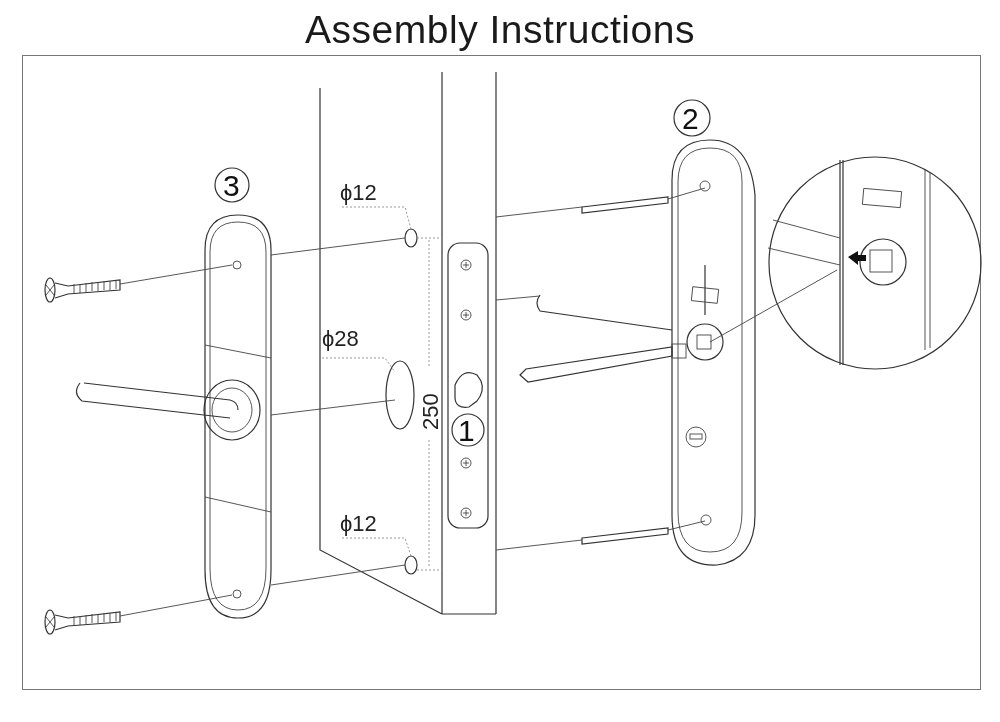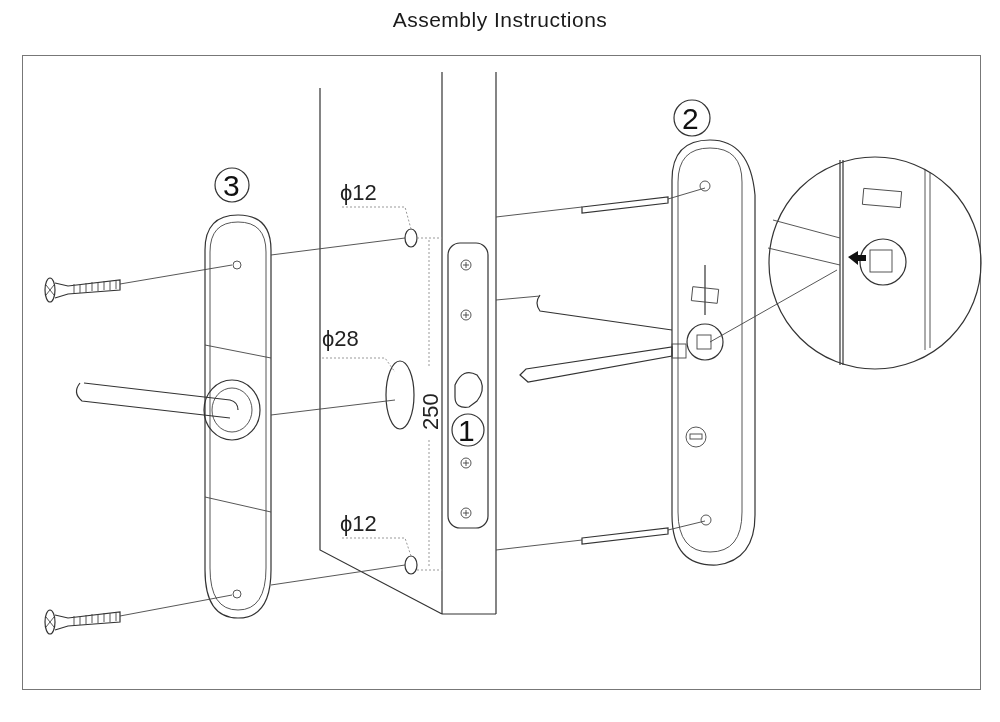--- a/index.html
+++ b/index.html
@@ -1,17 +1,17 @@
 <!DOCTYPE html>
 <html><head>
 <meta charset="utf-8">
 <style>
   html,body{margin:0;padding:0;background:#fff;}
   body{width:1000px;height:722px;position:relative;overflow:hidden;font-family:"Liberation Sans",sans-serif;}
-  #title{position:absolute;left:0;top:8px;width:1000px;text-align:center;font-size:21px;color:#1a1a1a;letter-spacing:0.5px;}
+  #title{position:absolute;left:0;top:8px;width:1000px;text-align:center;font-size:39px;color:#1a1a1a;letter-spacing:0.5px;}
   #frame{position:absolute;left:22px;top:55px;width:959px;height:635px;border:1.5px solid #777;box-sizing:border-box;}
   svg{position:absolute;left:0;top:0;}
   .ln{fill:none;stroke:#333;stroke-width:1.2;}
   .thin{fill:none;stroke:#444;stroke-width:0.9;}
   .dot{fill:none;stroke:#999;stroke-width:1;stroke-dasharray:2 2;}
   .lbl{font-family:"Liberation Sans",sans-serif;fill:#222;font-size:22px;}
   .num{font-family:"Liberation Sans",sans-serif;fill:#111;font-size:30px;}
 </style>
 </head>
 <body>

